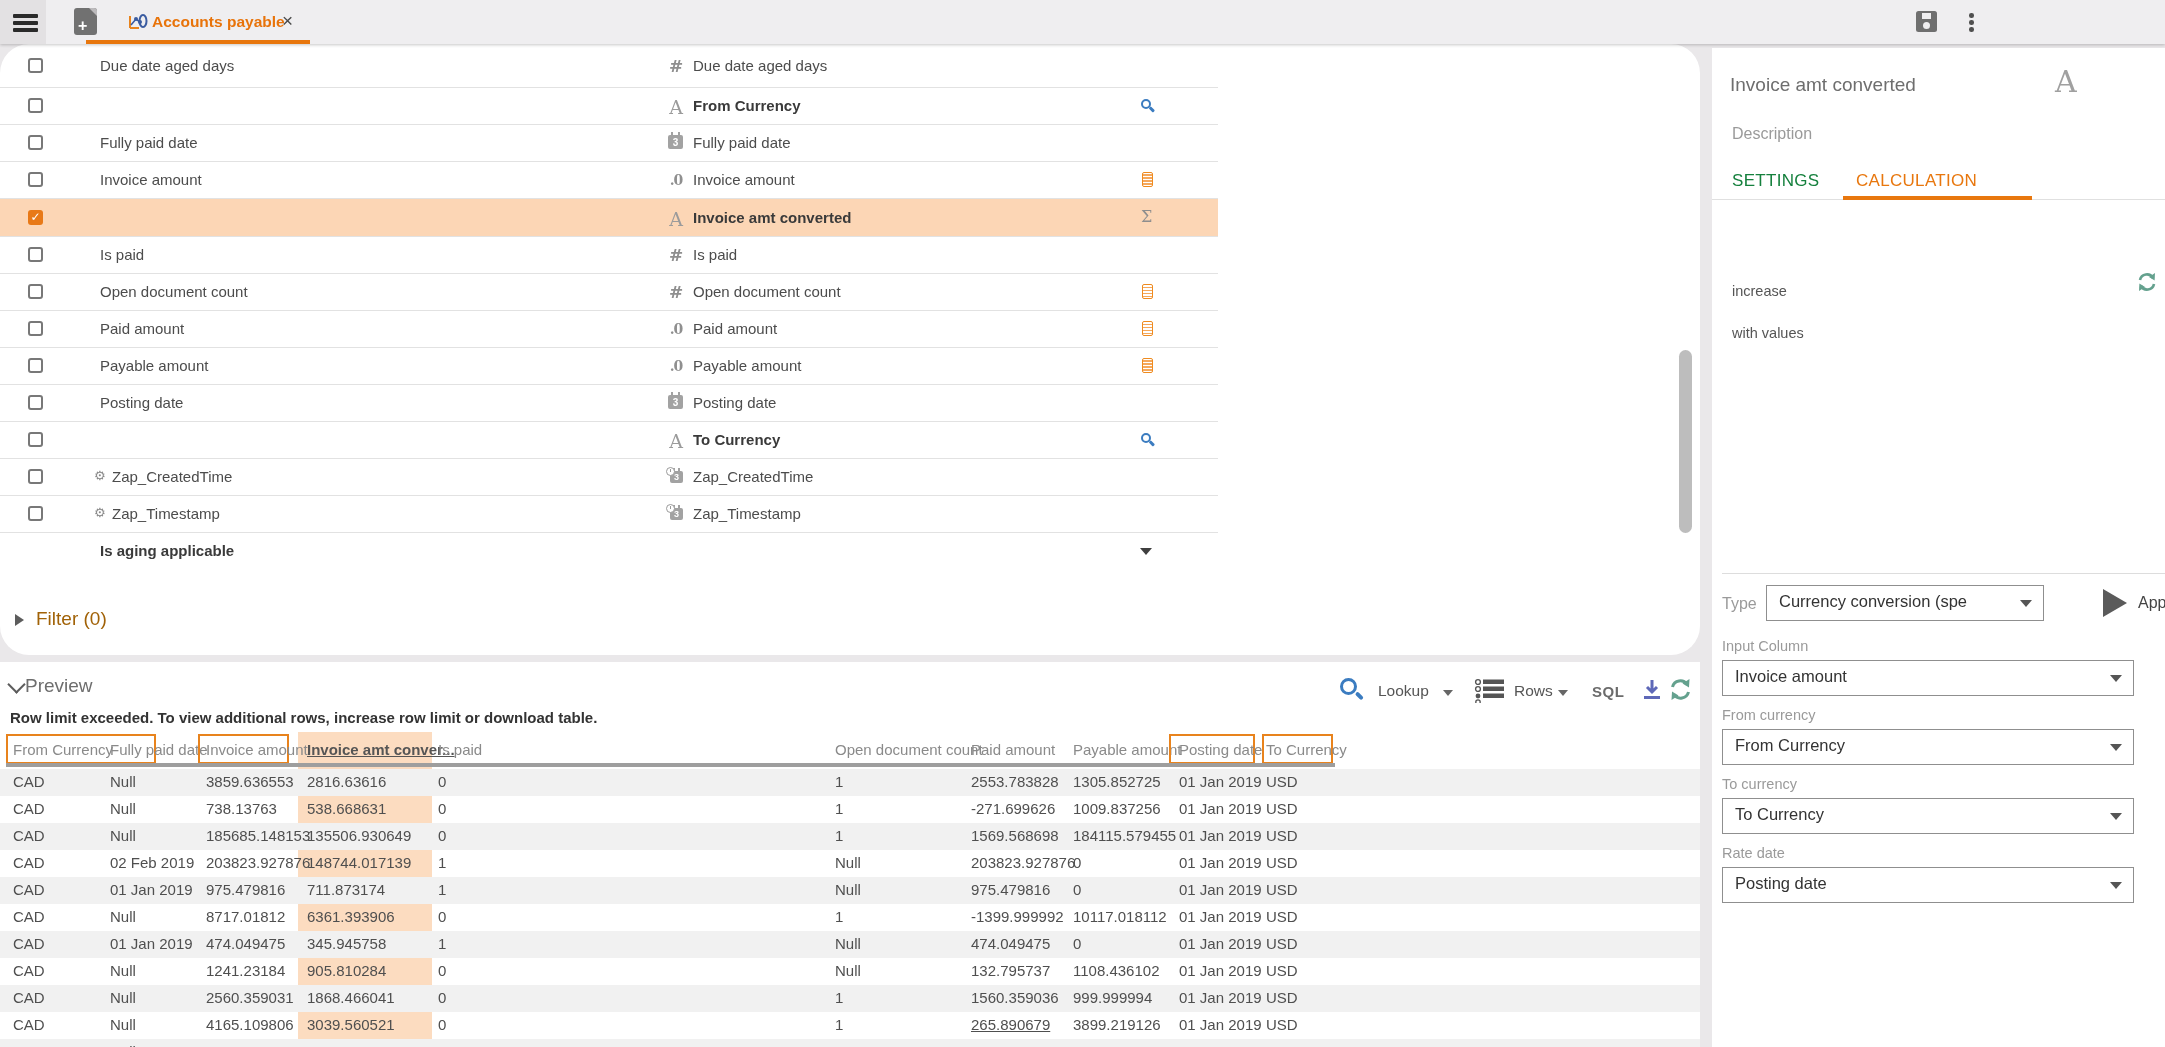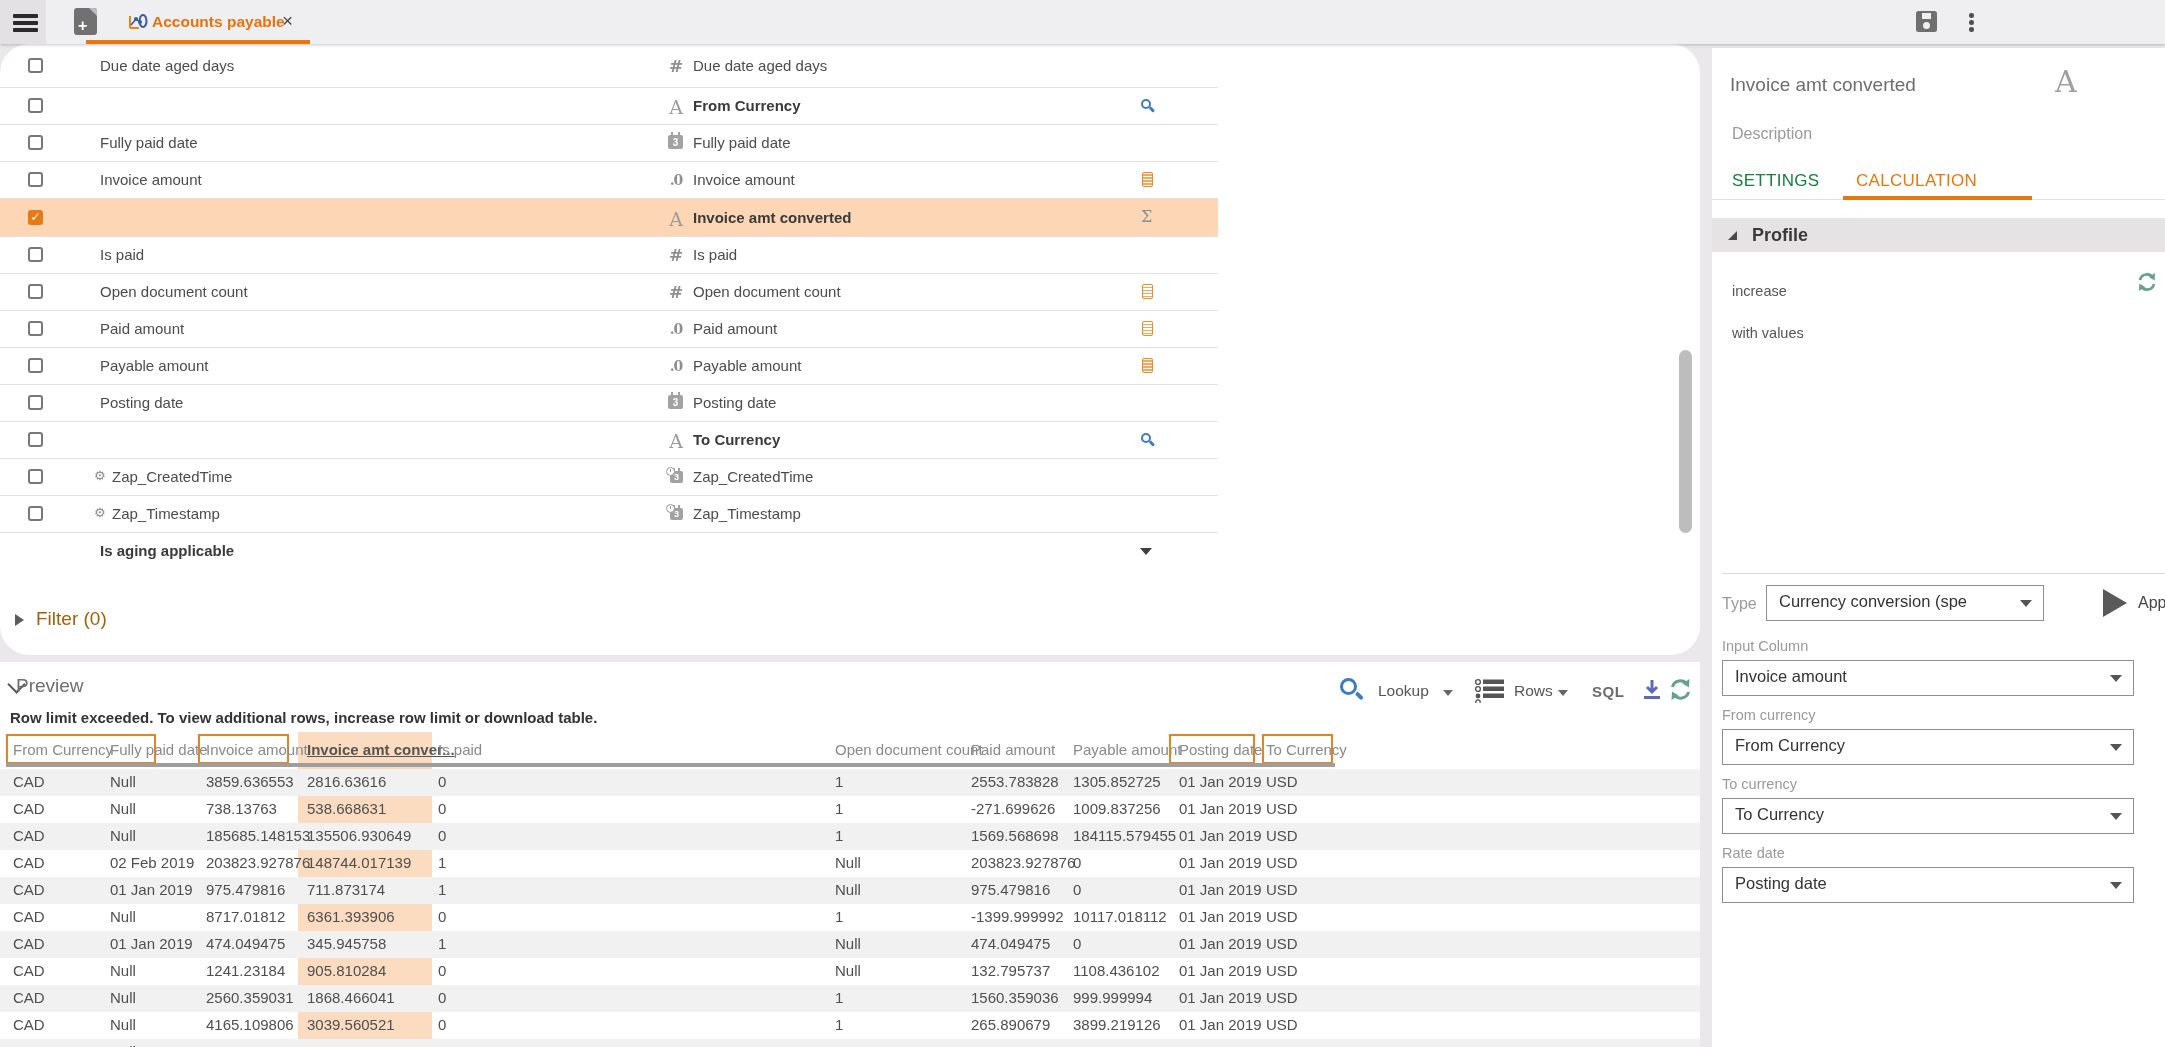--- a/index.html
+++ b/index.html
@@ -227,21 +227,21 @@
     <div class="abs" style="left:0;top:558px;width:300px;height:36px;">
       <span class="abs" id="filter-tri" style="left:15px;top:12px"></span>
       <span class="abs" id="filter-label" style="left:36px;top:6px">Filter (0)</span>
     </div>
     <div class="abs" id="vscroll"></div>
   </div>
 
   <div class="abs" id="preview-pane">
     <div class="abs" style="left:8px;top:10px;width:120px;height:28px;">
       <span class="abs chev" style="left:2px;top:6px"></span>
-      <span class="abs" id="preview-title" style="left:8px;top:3px">Preview</span>
+      <span class="abs" id="preview-title" style="left:17px;top:3px">Preview</span>
     </div>
 
     <div class="abs big-mag" style="left:1340px;top:16px"></div>
     <span class="abs tool-label" style="left:1378px;top:20px">Lookup</span>
     <span class="abs tool-caret" style="left:1443px;top:28px"></span>
     <svg class="abs" style="left:1474px;top:15px" width="32" height="26">
       <circle cx="4" cy="5" r="2.4" fill="none" stroke="#555" stroke-width="1.4"></circle>
       <circle cx="4" cy="12" r="2.4" fill="none" stroke="#555" stroke-width="1.4"></circle>
       <circle cx="4" cy="19" r="2.4" fill="#555"></circle>
       <circle cx="4" cy="25" r="2.2" fill="none" stroke="#555" stroke-width="1.3"></circle>
@@ -390,21 +390,21 @@
           <span class="pv-cell" style="left: 1179px;">01 Jan 2019</span>
           <span class="pv-cell" style="left: 1266px;">USD</span>
         </div>
         <div class="pv-row" style="top: 350px;">
           <span class="pv-cell" style="left: 13px;">CAD</span>
           <span class="pv-cell" style="left: 110px;">Null</span>
           <span class="pv-cell" style="left: 206px;">4165.109806</span>
           <span class="pv-cell" style="left: 307px;">3039.560521</span>
           <span class="pv-cell" style="left: 438px;">0</span>
           <span class="pv-cell" style="left: 835px;">1</span>
-          <span class="pv-cell" style="left: 971px;">265.890679</span>
+          <span class="pv-cell" style="left: 971px; text-decoration: underline;">265.890679</span>
           <span class="pv-cell" style="left: 1073px;">3899.219126</span>
           <span class="pv-cell" style="left: 1179px;">01 Jan 2019</span>
           <span class="pv-cell" style="left: 1266px;">USD</span>
         </div>
         <div class="pv-row stripe" style="top: 377px;">
           <span class="pv-cell" style="left: 13px;">CAD</span>
           <span class="pv-cell" style="left: 110px;">Null</span>
           <span class="pv-cell" style="left: 206px;">27742.676624</span>
           <span class="pv-cell" style="left: 307px;">20245.69544</span>
           <span class="pv-cell" style="left: 438px;">0</span>
@@ -418,24 +418,20 @@
   </div>
 
   <div class="abs" id="right-panel">
     <span class="abs" id="rp-title" style="left:18px;top:26px">Invoice amt converted</span>
     <span class="abs" id="rp-aicon" style="left:343px;top:16px">A</span>
     <span class="abs" id="rp-desc" style="left:20px;top:77px">Description</span>
     <span class="abs rp-tab inactive" style="left:20px;top:123px">SETTINGS</span>
     <span class="abs rp-tab active" style="left:144px;top:123px">CALCULATION</span>
     <div class="abs" id="tab-line" style="left:0;top:151px;width:453px"></div>
     <div class="abs" id="tab-active-underline" style="left:131px;top:148px;width:189px"></div>
-    <div class="abs" id="profile-bar" style="left:0;top:170px;width:453px;height:34px">
-      <span class="abs" id="profile-tri" style="left:16px;top:13px"></span>
-      <span class="abs" id="profile-title" style="left:40px;top:7px">Profile</span>
-    </div>
     <span class="abs rp-item" style="left:20px;top:235px">increase</span>
     <svg class="abs" style="left:424px;top:223px" width="22" height="22">
       <path d="M4 9 A 7 7 0 0 1 17 7" fill="none" stroke="#64a18e" stroke-width="2.6"></path>
       <polygon points="19,2 18.6,9.5 13,6" fill="#64a18e"></polygon>
       <path d="M18 13 A 7 7 0 0 1 5 15" fill="none" stroke="#64a18e" stroke-width="2.6"></path>
       <polygon points="3,20 3.4,12.5 9,16" fill="#64a18e"></polygon>
     </svg>
     <span class="abs rp-item" style="left:20px;top:277px">with values</span>
     <div class="abs" id="rp-divider" style="left:10px;top:525px;width:443px"></div>
     <span class="abs fld-label" style="left:10px;top:547px;font-size:16px">Type</span>

